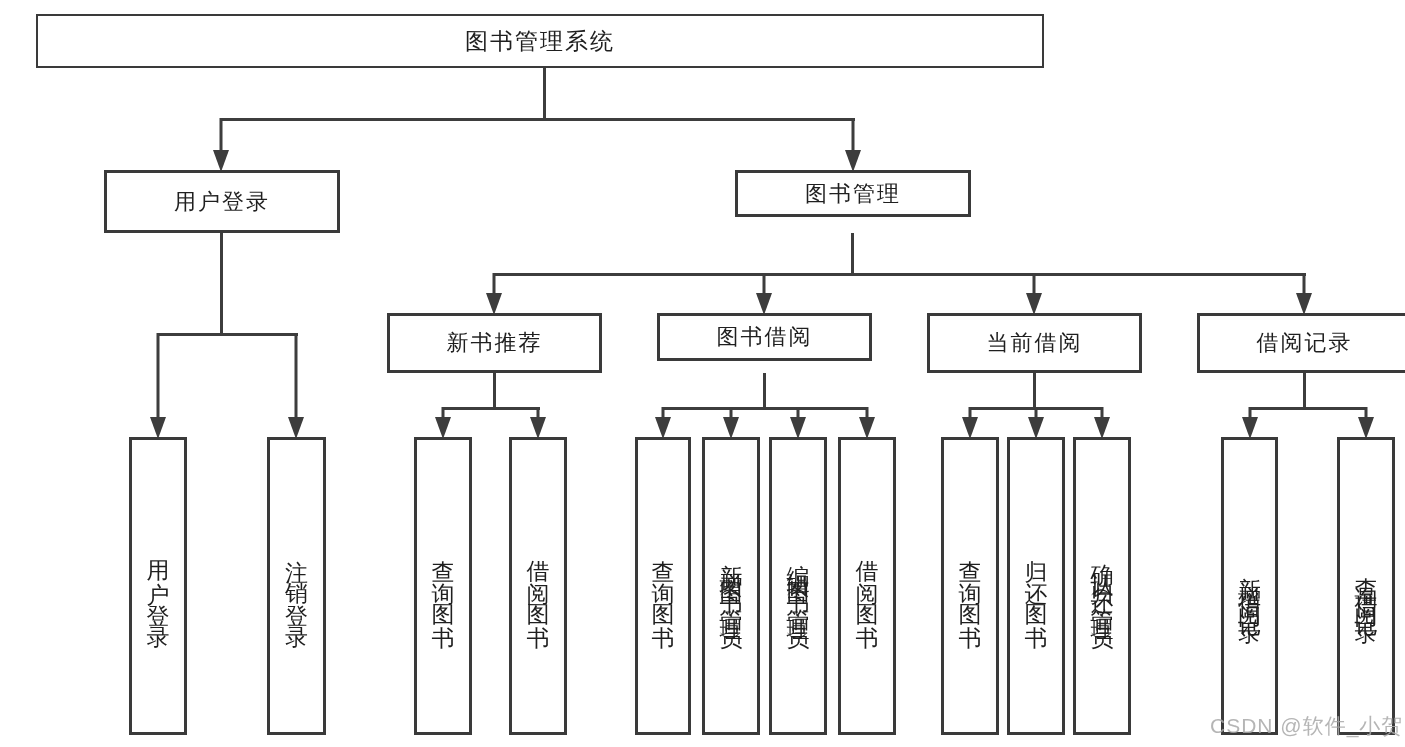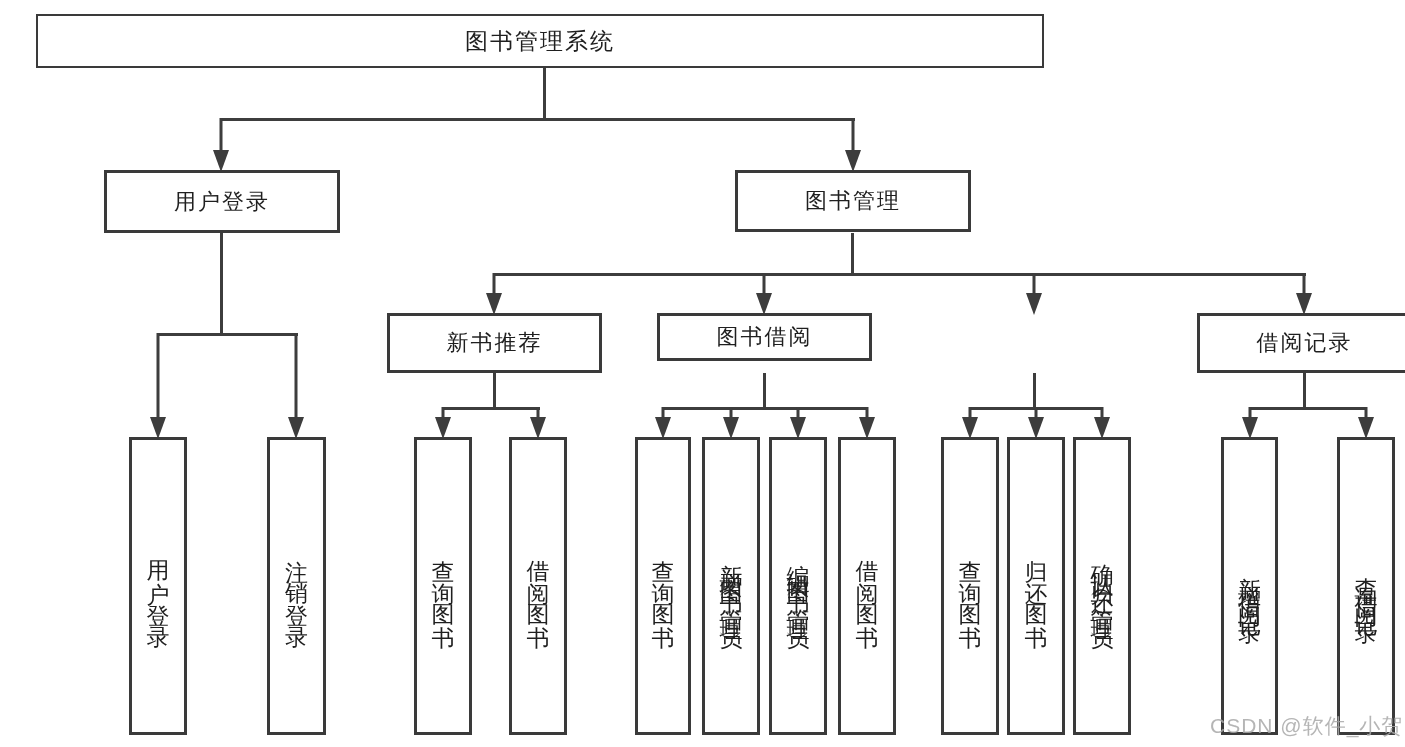--- a/index.html
+++ b/index.html
@@ -100,36 +100,37 @@
 <div class="stage">
 
   <div class="box hbox root" style="left:12px;top:14px;width:1008px;height:54px;">图书管理系统</div>
 
   <div class="vline" style="left:519px;top:68px;height:53px;"></div>
   <div class="hline" style="left:196px;top:118px;width:635px;"></div>
   <div class="arrow" style="left:197px;top:118px;height:54px;"></div>
   <div class="arrow" style="left:829px;top:118px;height:54px;"></div>
 
   <div class="box hbox" style="left:80px;top:170px;width:236px;height:63px;">用户登录</div>
-  <div class="box hbox" style="left:711px;top:170px;width:236px;height:62px;">图书管理</div>
+  <div class="box hbox" style="left:711px;top:170px;width:236px;height:47px;">图书管理</div>
 
   <div class="vline" style="left:196px;top:233px;height:103px;"></div>
   <div class="hline" style="left:133px;top:333px;width:141px;"></div>
   <div class="arrow" style="left:134px;top:333px;height:106px;"></div>
   <div class="arrow" style="left:272px;top:333px;height:106px;"></div>
 
   <div class="vline" style="left:827px;top:233px;height:43px;"></div>
   <div class="hline" style="left:469px;top:273px;width:813px;"></div>
   <div class="arrow" style="left:470px;top:273px;height:42px;"></div>
   <div class="arrow" style="left:740px;top:273px;height:42px;"></div>
   <div class="arrow" style="left:1010px;top:273px;height:42px;"></div>
   <div class="arrow" style="left:1280px;top:273px;height:42px;"></div>
 
   <div class="box hbox" style="left:363px;top:313px;width:215px;height:60px;">新书推荐</div>
   <div class="box hbox" style="left:633px;top:313px;width:215px;height:48px;">图书借阅</div>
+  <div class="box hbox" style="left:903px;top:313px;width:215px;height:60px;">当前借阅</div>
   <div class="box hbox" style="left:1173px;top:313px;width:215px;height:60px;">借阅记录</div>
 
   <div class="vline" style="left:469px;top:373px;height:37px;"></div>
   <div class="hline" style="left:418px;top:407px;width:98px;"></div>
   <div class="arrow" style="left:419px;top:407px;height:32px;"></div>
   <div class="arrow" style="left:514px;top:407px;height:32px;"></div>
 
   <div class="vline" style="left:739px;top:373px;height:37px;"></div>
   <div class="hline" style="left:639px;top:407px;width:205px;"></div>
   <div class="arrow" style="left:639px;top:407px;height:32px;"></div>

